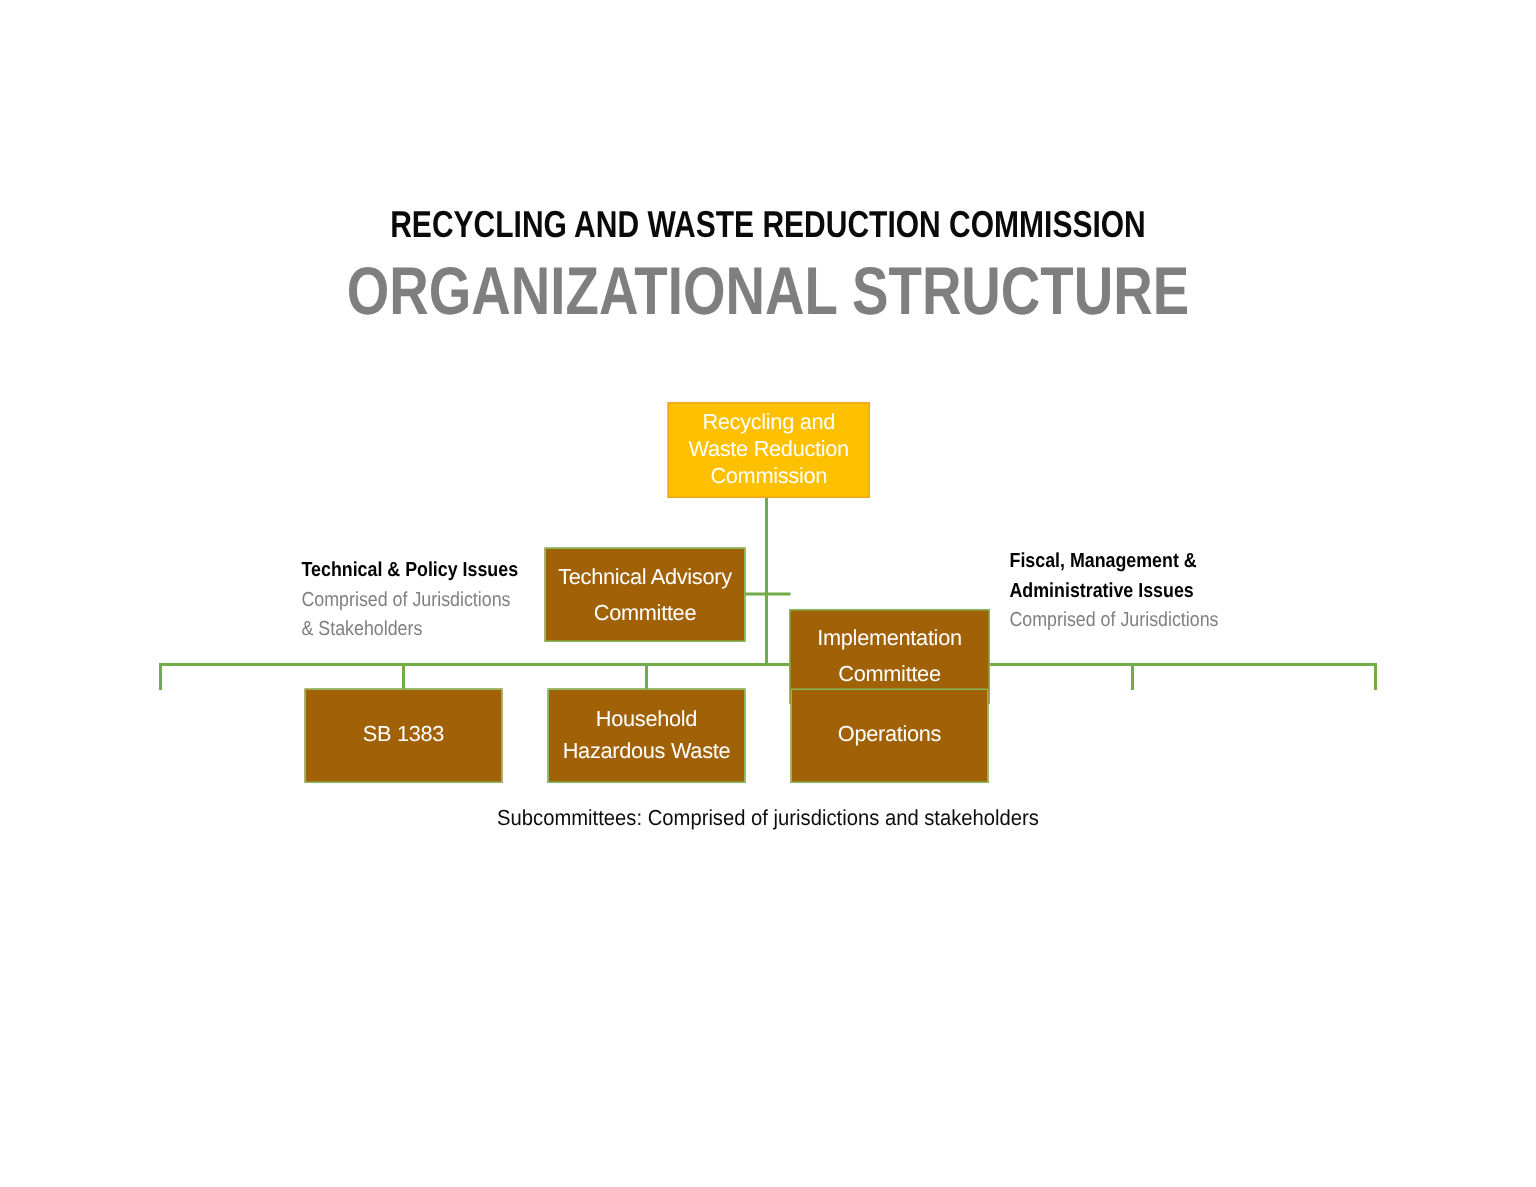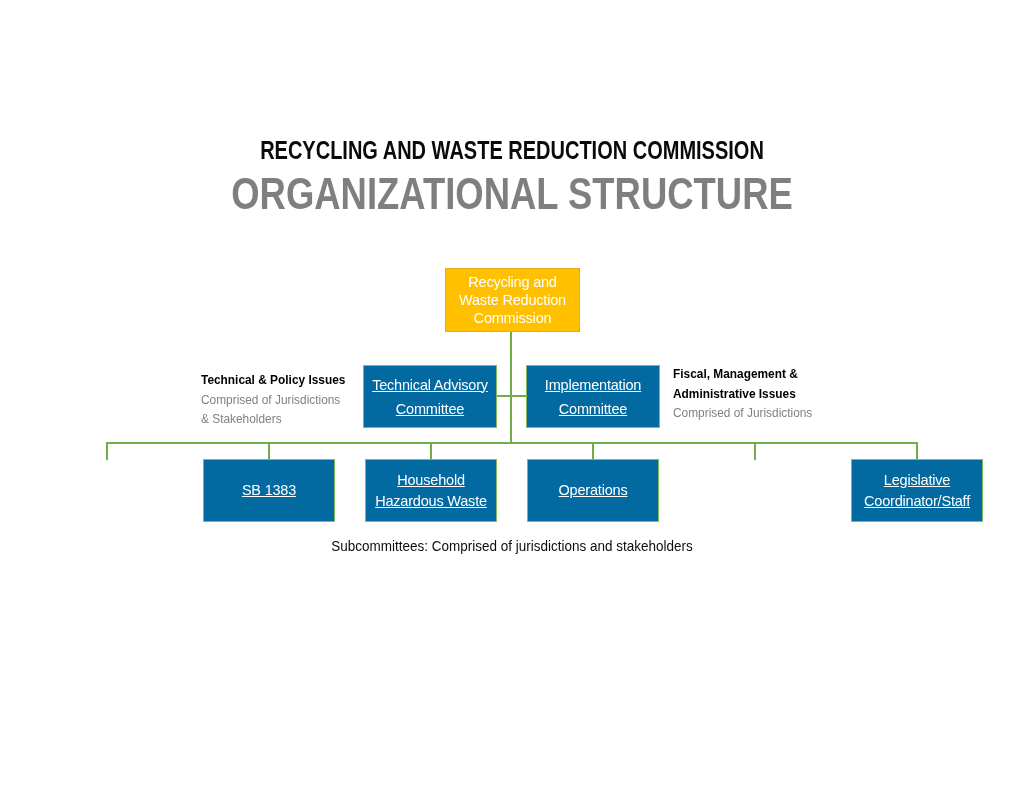--- a/index.html
+++ b/index.html
@@ -50,31 +50,30 @@
     box-sizing: border-box;
   }
   .node.root {
     left: 445px; top: 268px;
     width: 135px; height: 64px;
     background: #FFC000;
     border: 1px solid #ECA81C;
     line-height: 18px;
   }
   .node.green {
-    background: #0369a1;
+    background: #a16207;
     border: 1px solid #84BB5D;
-    text-decoration: underline;
   }
   .node.committee {
     top: 365px;
     width: 134px; height: 63px;
     line-height: 24px;
   }
   .node.committee.tac { left: 363px; }
-  .node.committee.ic  { left: 526px; }
+  .node.committee.ic  { left: 526px; margin-top: 41px; }
   .node.sub {
     top: 459px;
     width: 132px; height: 63px;
     line-height: 21px;
   }
   .line {
     position: absolute;
     background: #70AD47;
   }
   .ann {
@@ -129,17 +128,16 @@
 
   <div class="ann" style="left:673px; top:364px;">
     <div class="b">Fiscal, Management &amp;</div>
     <div class="b">Administrative Issues</div>
     <div class="g">Comprised of Jurisdictions</div>
   </div>
 
   <div class="node green sub" style="left:203px;">SB 1383</div>
   <div class="node green sub" style="left:527px;">Operations</div>
   <div class="node green sub" style="left:365px;">Household Hazardous Waste</div>
-  <div class="node green sub" style="left:851px;">Legislative Coordinator/Staff</div>
 
   <div class="caption">Subcommittees: Comprised of jurisdictions and stakeholders</div>
 
 </div>
 
 </body></html>

